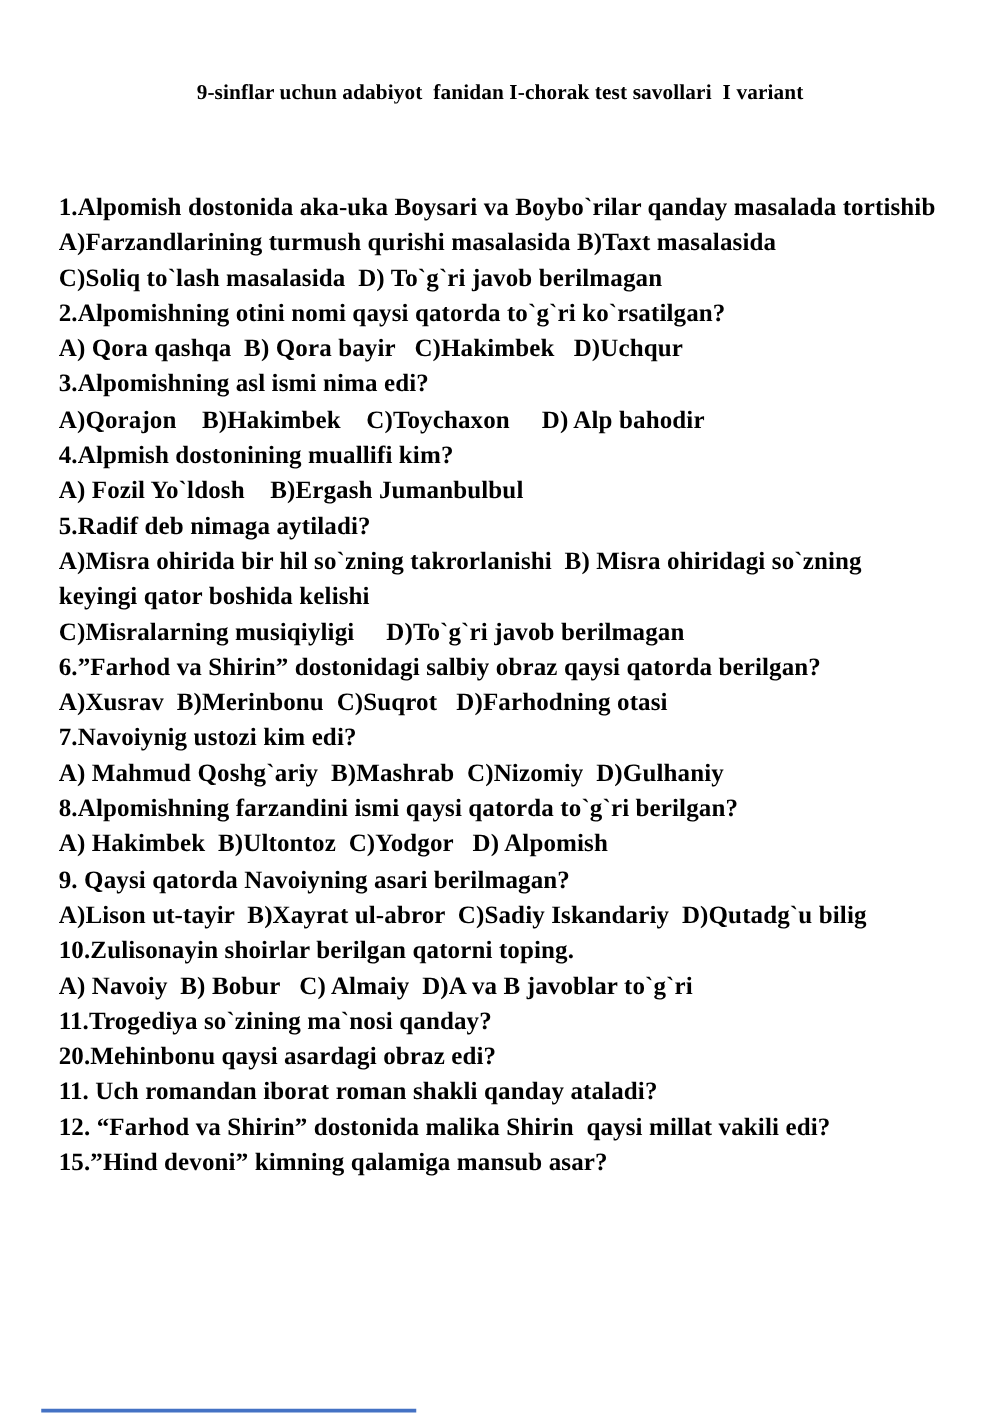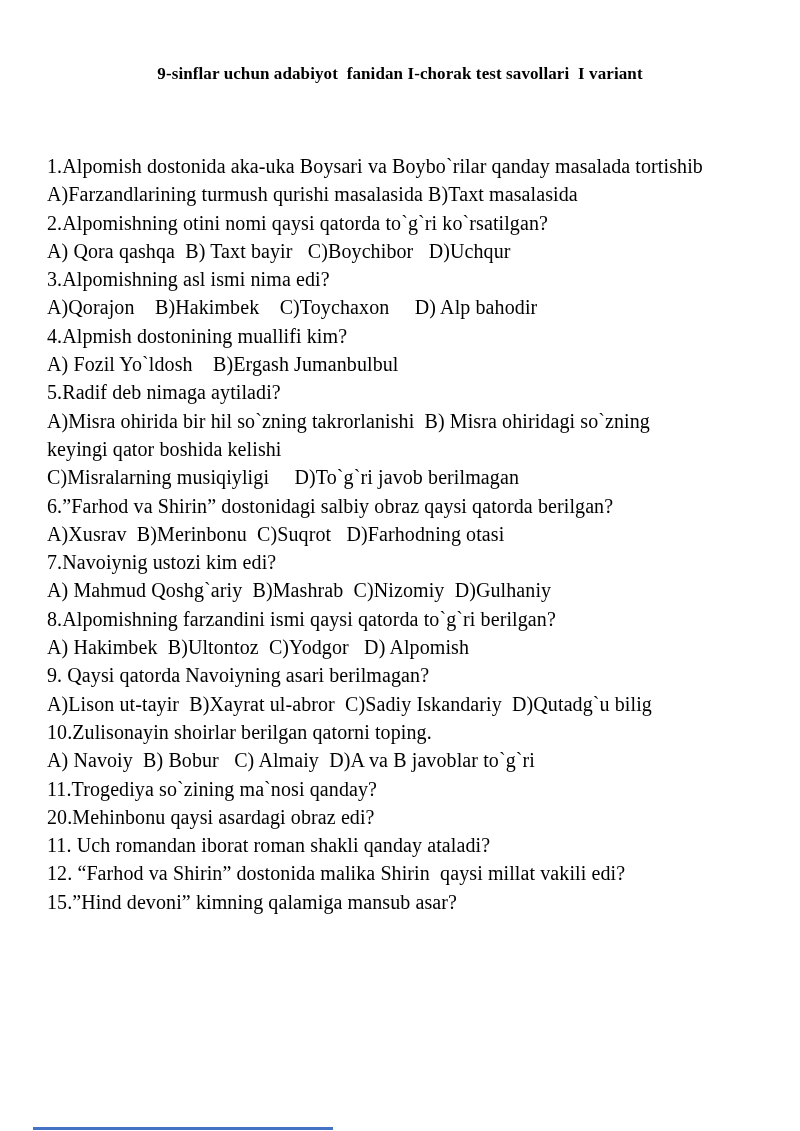--- a/index.html
+++ b/index.html
@@ -26,20 +26,21 @@
     font-weight: bold;
     margin: 0;
     white-space: pre;
     letter-spacing: 0.1px;
   }
   .doc-body {
     position: absolute;
     top: 152px;
     left: 47px;
     right: 32px;
+    font-weight: bold;
   }
   .text-line {
     font-size: 20px;
     line-height: 28.3px;
     height: 28.3px;
     white-space: pre;
     letter-spacing: 0.1px;
   }
   .footer-rule {
     position: absolute;
@@ -52,22 +53,23 @@
 </head>
 <body>
 
 <div class="page">
 
   <h1 class="doc-title">9-sinflar uchun adabiyot  fanidan I-chorak test savollari  I variant</h1>
 
   <div class="doc-body">
     <div class="text-line">1.Alpomish dostonida aka-uka Boysari va Boybo`rilar qanday masalada tortishib</div>
     <div class="text-line">A)Farzandlarining turmush qurishi masalasida B)Taxt masalasida</div>
+    <div class="text-line">C)Soliq to`lash masalasida  D) To`g`ri javob berilmagan</div>
     <div class="text-line">2.Alpomishning otini nomi qaysi qatorda to`g`ri ko`rsatilgan?</div>
-    <div class="text-line">A) Qora qashqa  B) Taxt bayir   C)Boychibor   D)Uchqur</div>
+    <div class="text-line">A) Qora qashqa  B) Qora bayir   C)Hakimbek   D)Uchqur</div>
     <div class="text-line">3.Alpomishning asl ismi nima edi?</div>
     <div class="text-line">A)Qorajon    B)Hakimbek    C)Toychaxon     D) Alp bahodir</div>
     <div class="text-line">4.Alpmish dostonining muallifi kim?</div>
     <div class="text-line">A) Fozil Yo`ldosh    B)Ergash Jumanbulbul</div>
     <div class="text-line">5.Radif deb nimaga aytiladi?</div>
     <div class="text-line">A)Misra ohirida bir hil so`zning takrorlanishi  B) Misra ohiridagi so`zning</div>
     <div class="text-line">keyingi qator boshida kelishi</div>
     <div class="text-line">C)Misralarning musiqiyligi     D)To`g`ri javob berilmagan</div>
     <div class="text-line">6.”Farhod va Shirin” dostonidagi salbiy obraz qaysi qatorda berilgan?</div>
     <div class="text-line">A)Xusrav  B)Merinbonu  C)Suqrot   D)Farhodning otasi</div>

